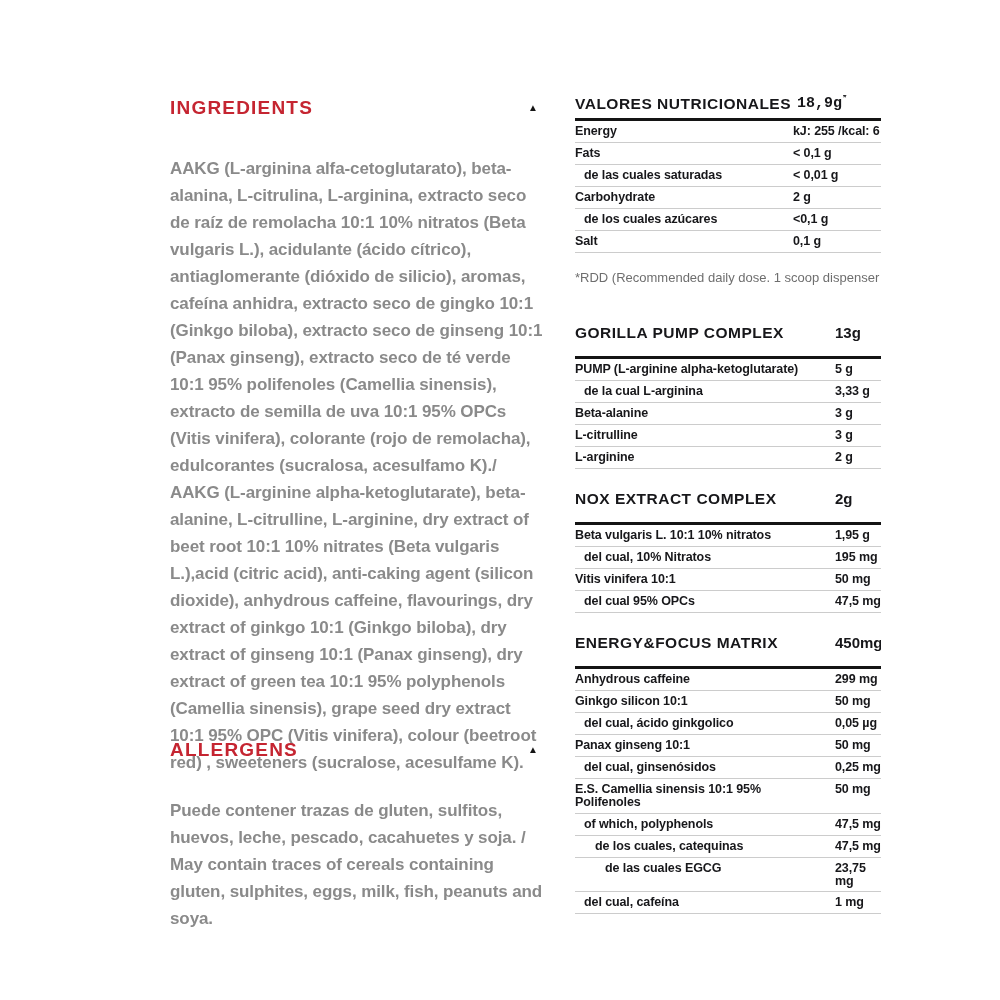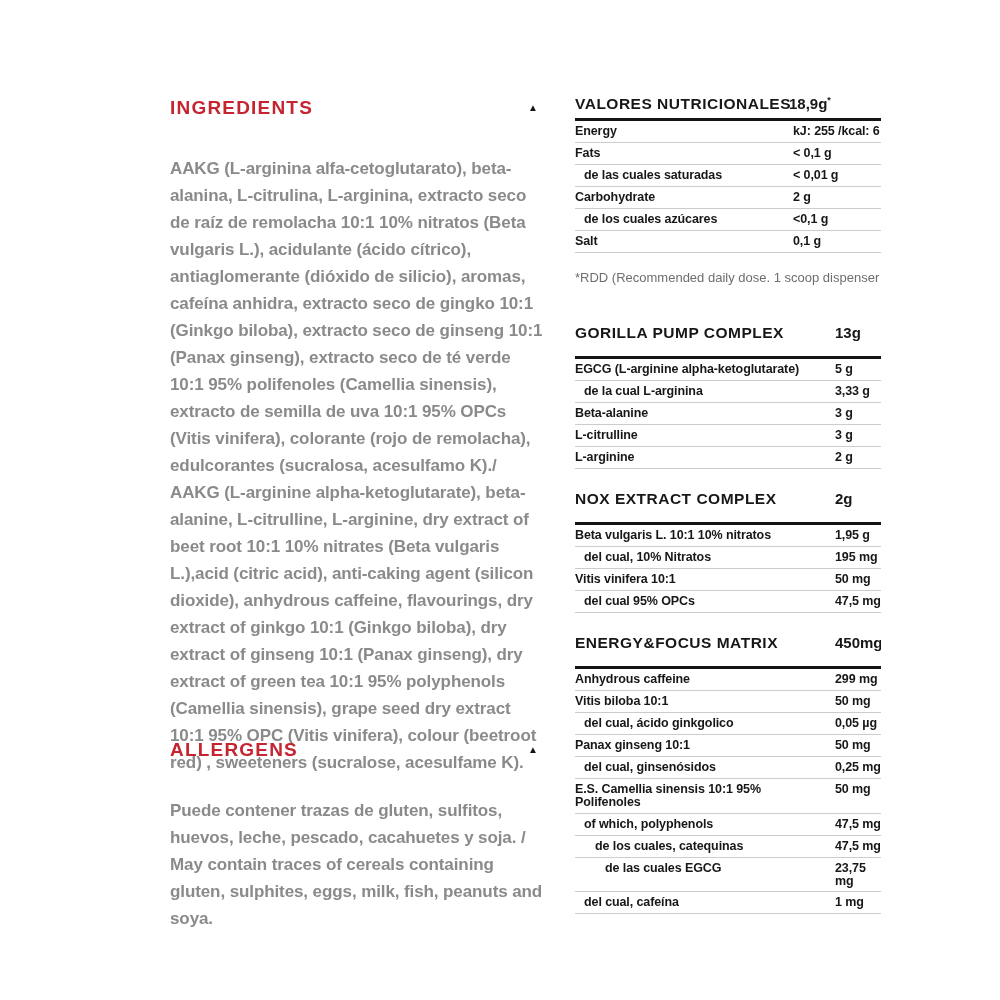--- a/index.html
+++ b/index.html
@@ -56,21 +56,21 @@
   .t-title{
     display:inline-block;
     font-size:15.5px;font-weight:700;color:var(--ink);
     letter-spacing:0.5px;line-height:18px;white-space:nowrap;
   }
   .t-amount{
     position:absolute;left:260px;top:0;
     font-size:15px;font-weight:700;color:var(--ink);
     line-height:18px;white-space:nowrap;
   }
-  .t-first .t-amount{left:214px;}
+  .t-first .t-amount{left:222px;font-family:Liberation Mono, monospace;}
   .t-amount sup{font-size:9px;line-height:0;}
   .t-row{
     position:relative;
     border-bottom:1px solid var(--line);
     padding:4px 0;
     font-size:12.5px;font-weight:700;color:var(--ink);
     line-height:13px;letter-spacing:-0.1px;
   }
   .t-row .label{display:block;max-width:250px;}
   .t-first .t-row .label{max-width:212px;}
@@ -133,21 +133,21 @@
       </div>
       <div class="t-row ind-0">
         <span class="label">Salt</span>
         <span class="value">0,1 g</span>
       </div>
       <div class="footnote">*RDD (Recommended daily dose. 1 scoop dispenser</div>
     </div>
     <div class="ntable">
       <div class="t-head"><span class="t-title">GORILLA PUMP COMPLEX</span><span class="t-amount"><span>13g</span></span></div>
       <div class="t-row ind-0">
-        <span class="label">EGCG (L-arginine alpha-ketoglutarate)</span>
+        <span class="label">PUMP (L-arginine alpha-ketoglutarate)</span>
         <span class="value">5 g</span>
       </div>
       <div class="t-row ind-1">
         <span class="label">de la cual L-arginina</span>
         <span class="value">3,33 g</span>
       </div>
       <div class="t-row ind-0">
         <span class="label">Beta-alanine</span>
         <span class="value">3 g</span>
       </div>
@@ -179,21 +179,21 @@
         <span class="value">47,5 mg</span>
       </div>
     </div>
     <div class="ntable">
       <div class="t-head"><span class="t-title">ENERGY&amp;FOCUS MATRIX</span><span class="t-amount"><span>450mg</span></span></div>
       <div class="t-row ind-0">
         <span class="label">Anhydrous caffeine</span>
         <span class="value">299 mg</span>
       </div>
       <div class="t-row ind-0">
-        <span class="label">Vitis biloba 10:1</span>
+        <span class="label">Ginkgo silicon 10:1</span>
         <span class="value">50 mg</span>
       </div>
       <div class="t-row ind-1">
         <span class="label">del cual, ácido ginkgolico</span>
         <span class="value">0,05 µg</span>
       </div>
       <div class="t-row ind-0">
         <span class="label">Panax ginseng 10:1</span>
         <span class="value">50 mg</span>
       </div>

